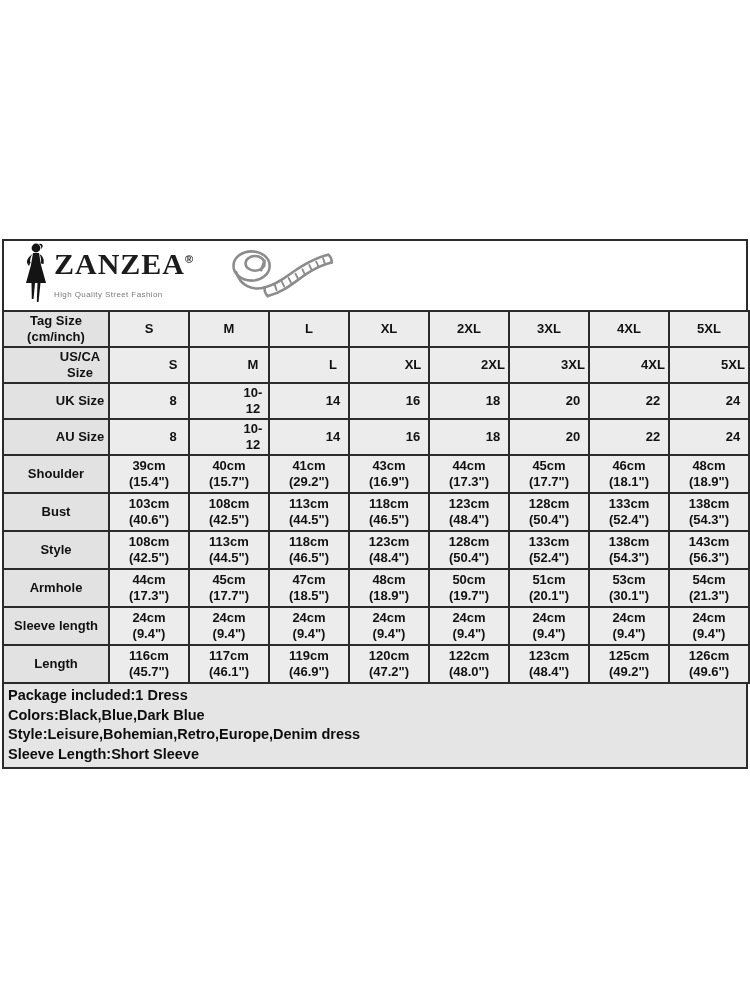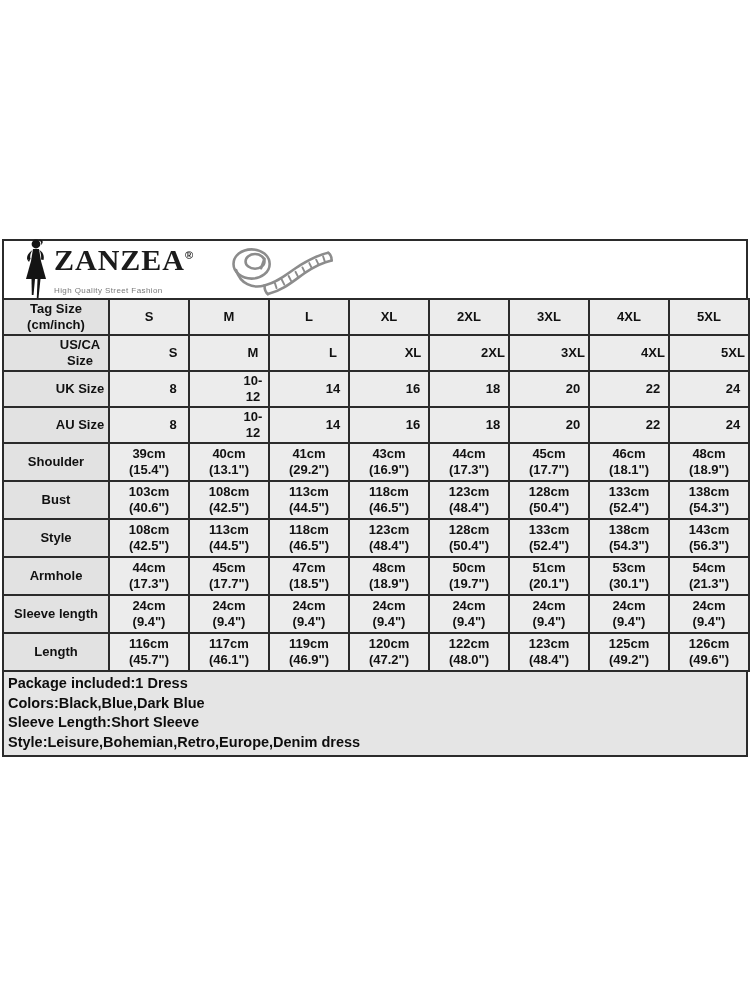--- a/index.html
+++ b/index.html
@@ -13,23 +13,23 @@
   }
   .sheet {
     position: absolute;
     left: 2px; top: 239px;
     width: 746px;
   }
   
   .header-band {
     border: 2px solid #2b2b2b;
     border-bottom: none;
-    height: 59px;
+    height: 71px;
     display: flex;
-    align-items: center;
+    align-items: flex-start;
     background: #fff;
   }
   .logo-block {
     display: flex;
     align-items: center;
     padding-left: 14px;
     width: 210px;
     flex: 0 0 auto;
   }
   .logo-figure { flex: 0 0 auto; margin-right: 2px; }
@@ -213,21 +213,21 @@
           <td>18</td>
           <td>20</td>
           <td>22</td>
           <td>24</td>
         </tr>
         <tr class="row-measure">
           <th class="row-label">Shoulder</th>
           <td>39cm
 (15.4")</td>
           <td>40cm
-(13.1")</td>
+(15.7")</td>
           <td>41cm
 (29.2")</td>
           <td>43cm
 (16.9")</td>
           <td>44cm
 (17.3")</td>
           <td>45cm
 (17.7")</td>
           <td>46cm
 (18.1")</td>
@@ -328,17 +328,17 @@
 (49.2")</td>
           <td>126cm
 (49.6")</td>
         </tr>
       </tbody>
   </table>
 
   <div class="footer-box">
       <div class="detail-line">Package included:1 Dress</div>
       <div class="detail-line">Colors:Black,Blue,Dark Blue</div>
+      <div class="detail-line">Style:Leisure,Bohemian,Retro,Europe,Denim dress</div>
       <div class="detail-line">Sleeve Length:Short Sleeve</div>
-      <div class="detail-line">Style:Leisure,Bohemian,Retro,Europe,Denim dress</div>
     </div>
 
 </div>
 
 </body></html>

